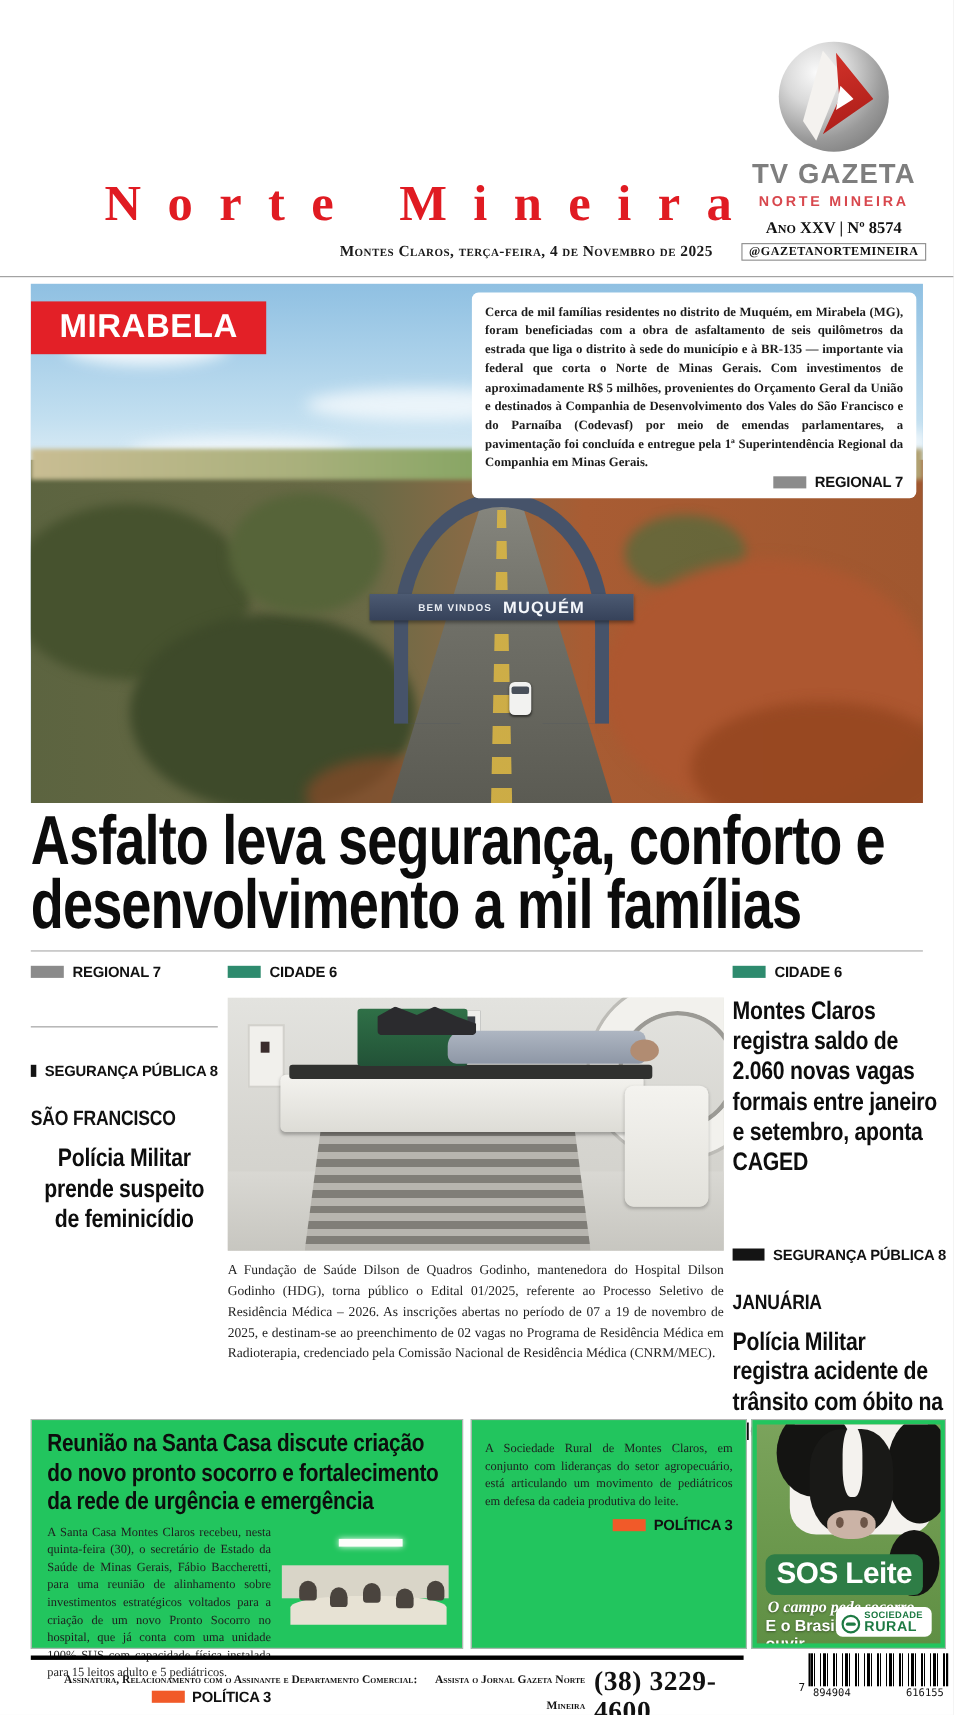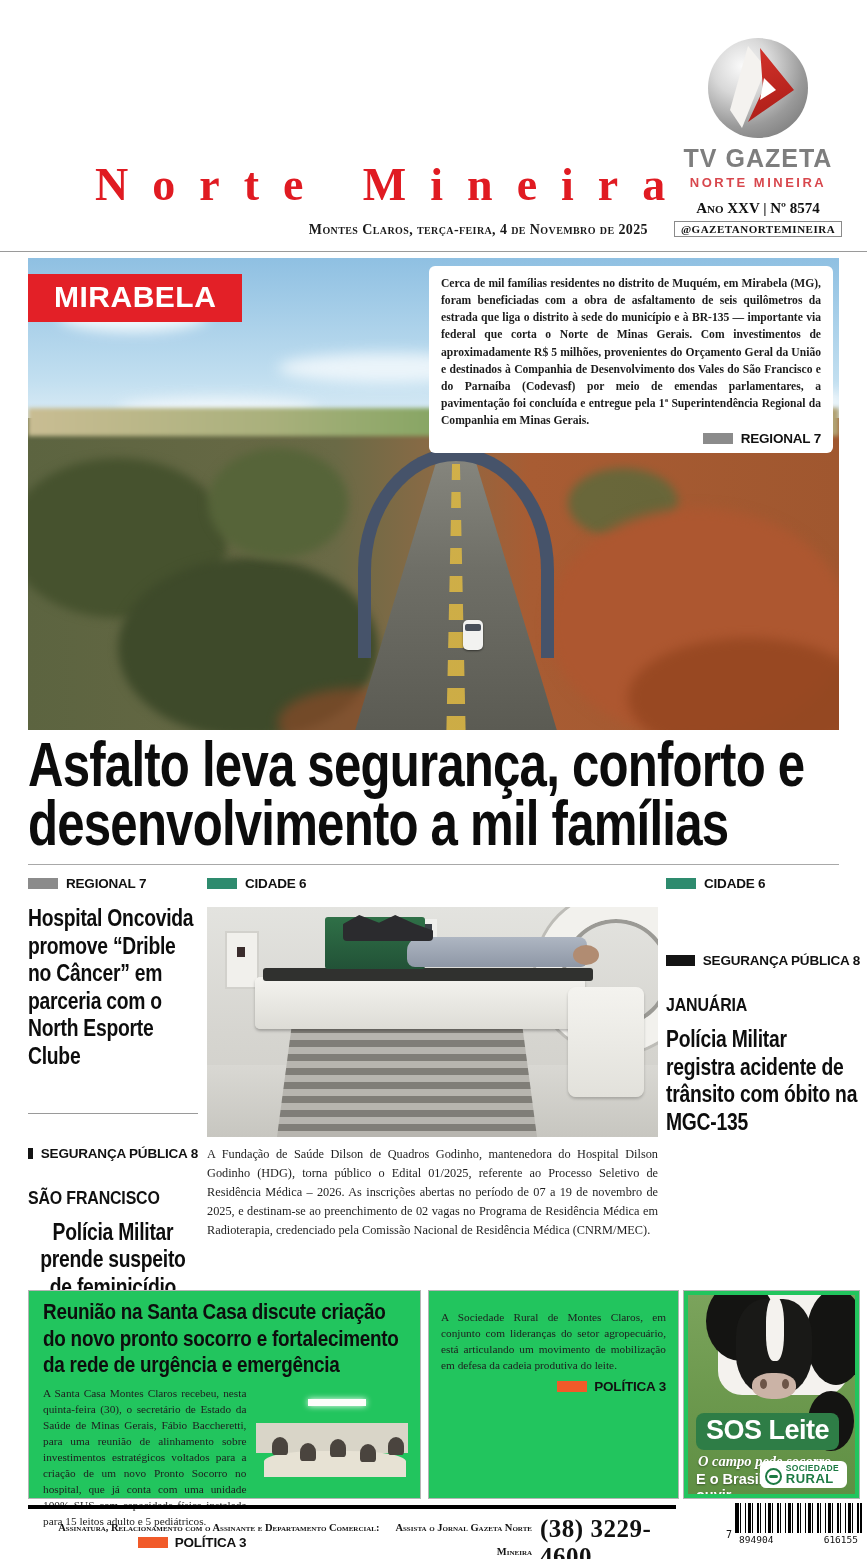--- a/index.html
+++ b/index.html
@@ -169,20 +169,24 @@
     <div class="veg" style="left:-20px;top:200px;width:220px;height:160px;background:#46522e;"></div>
     <div class="veg" style="left:90px;top:300px;width:260px;height:180px;background:#3e4a2a;"></div>
     <div class="veg" style="left:180px;top:190px;width:140px;height:110px;background:#566439;"></div>
     <div class="veg" style="left:540px;top:210px;width:110px;height:70px;background:#5a6a3c;opacity:.8;"></div>
     <div class="veg" style="left:600px;top:300px;width:90px;height:60px;background:#50603a;opacity:.7;"></div>
     <div class="dirtpatch" style="left:520px;top:250px;width:300px;height:230px;background:#ad5730;"></div>
     <div class="dirtpatch" style="left:600px;top:380px;width:240px;height:120px;background:#93451f;opacity:.8;"></div>
     <div class="dirtpatch" style="left:250px;top:430px;width:160px;height:70px;background:#8a4a28;opacity:.7;"></div>
     <div class="road"></div>
     <div class="arch"></div>
+    <div class="arch-beam">
+      <span class="b1">BEM VINDOS</span>
+      <span class="b2">MUQUÉM</span>
+    </div>
     <div class="car"></div>
     <div class="kicker-label">MIRABELA</div>
     <div class="summary-box">
       <p class="summary-text">Cerca de mil famílias residentes no distrito de Muquém, em Mirabela (MG), foram beneficiadas com a obra de asfaltamento de seis quilômetros da estrada que liga o distrito à sede do município e à BR-135 — importante via federal que corta o Norte de Minas Gerais. Com investimentos de aproximadamente R$ 5 milhões, provenientes do Orçamento Geral da União e destinados à Companhia de Desenvolvimento dos Vales do São Francisco e do Parnaíba (Codevasf) por meio de emendas parlamentares, a pavimentação foi concluída e entregue pela 1ª Superintendência Regional da Companhia em Minas Gerais.</p>
       <div class="summary-tagrow tag">
         <span class="swatch sw-gray"></span>
         <span class="lbl">REGIONAL 7</span>
       </div>
     </div>
   </section>
@@ -190,23 +194,20 @@
   <div class="main-headline-wrap">
     <h1 class="main-headline">Asfalto leva segurança, conforto e desenvolvimento a mil famílias</h1>
   </div>
   <div class="rule-under-headline"></div>
 
   <section class="col col-left">
     <div class="tag">
       <span class="swatch sw-gray"></span>
       <span class="lbl">REGIONAL 7</span>
     </div>
-    <h3 class="h-24">
-        <span class="cond">Hospital Oncovida promove “Drible no Câncer” em parceria com o North Esporte Clube</span>
-      </h3>
     <div class="col-div"></div>
     <div class="tag">
       <span class="swatch sw-black"></span>
       <span class="lbl">SEGURANÇA PÚBLICA 8</span>
     </div>
     <div class="kick">
         <span class="cond">SÃO FRANCISCO</span>
       </div>
     <h3 class="h-24" style="margin-top:10px;text-align:center;">
         <span class="cond">Polícia Militar prende suspeito de feminicídio</span>
@@ -234,20 +235,23 @@
       <div class="mp-device"></div>
     </div>
     <p class="mid-caption">A Fundação de Saúde Dilson de Quadros Godinho, mantenedora do Hospital Dilson Godinho (HDG), torna público o Edital 01/2025, referente ao Processo Seletivo de Residência Médica – 2026. As inscrições abertas no período de 07 a 19 de novembro de 2025, e destinam-se ao preenchimento de 02 vagas no Programa de Residência Médica em Radioterapia, credenciado pela Comissão Nacional de Residência Médica (CNRM/MEC).</p>
   </section>
 
   <section class="col col-right">
     <div class="tag">
       <span class="swatch sw-green"></span>
       <span class="lbl">CIDADE 6</span>
     </div>
+    <h3 class="h-24">
+        <span class="cond">Montes Claros registra saldo de 2.060 novas vagas formais entre janeiro e setembro, aponta CAGED</span>
+      </h3>
     <div class="tag" style="margin-top:62px;">
       <span class="swatch sw-black"></span>
       <span class="lbl">SEGURANÇA PÚBLICA 8</span>
     </div>
     <div class="kick">
         <span class="cond">JANUÁRIA</span>
       </div>
     <h3 class="h-24" style="margin-top:10px;">
         <span class="cond">Polícia Militar registra acidente de trânsito com óbito na MGC-135</span>
       </h3>
@@ -272,21 +276,21 @@
         <div class="person" style="left:16px;top:48px;"></div>
         <div class="person" style="left:44px;top:54px;"></div>
         <div class="person" style="left:74px;top:50px;"></div>
         <div class="person" style="left:104px;top:55px;"></div>
         <div class="person" style="left:132px;top:48px;"></div>
       </div>
     </div>
   </section>
 
   <section class="bbox box2">
-    <p class="bbody">A Sociedade Rural de Montes Claros, em conjunto com lideranças do setor agropecuário, está articulando um movimento de mobilização em defesa da cadeia produtiva do leite.</p>
+    <p class="bbody">A Sociedade Rural de Montes Claros, em conjunto com lideranças do setor agropecuário, está articulando um movimento de pediátricos em defesa da cadeia produtiva do leite.</p>
     <div class="box-tagrow tag">
       <span class="swatch sw-orange"></span>
       <span class="lbl">POLÍTICA 3</span>
     </div>
   </section>
 
   <section class="bbox box3">
     <div class="ad">
       <div class="cowwhite" style="left:30px;top:-10px;width:130px;height:110px;border-radius:24px;"></div>
       <div class="cowpatch" style="left:18px;top:-14px;width:70px;height:80px;"></div>

